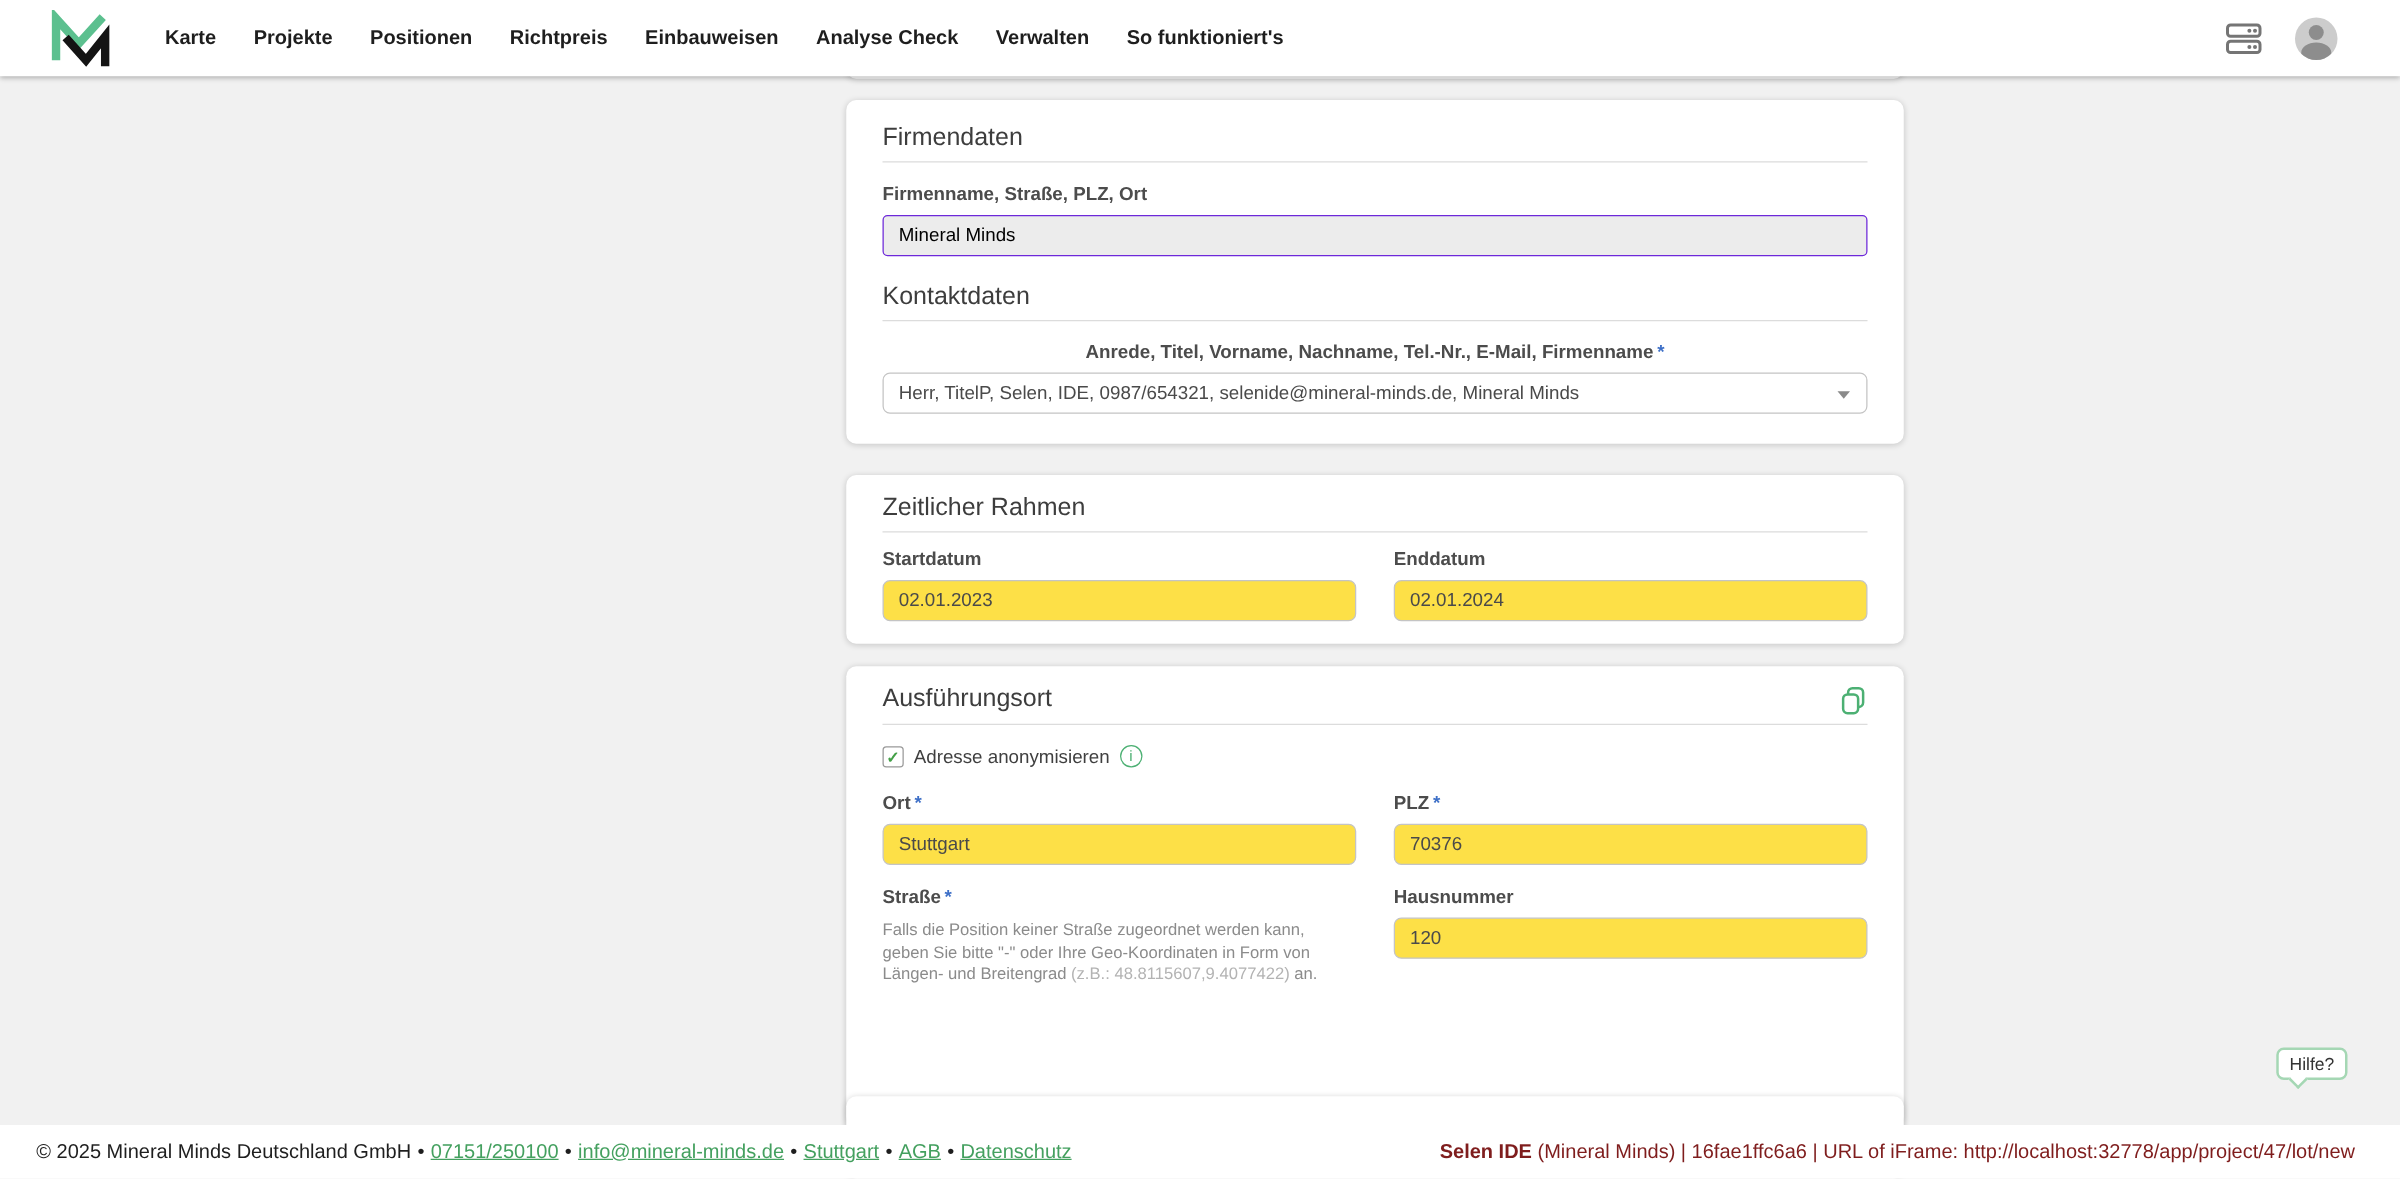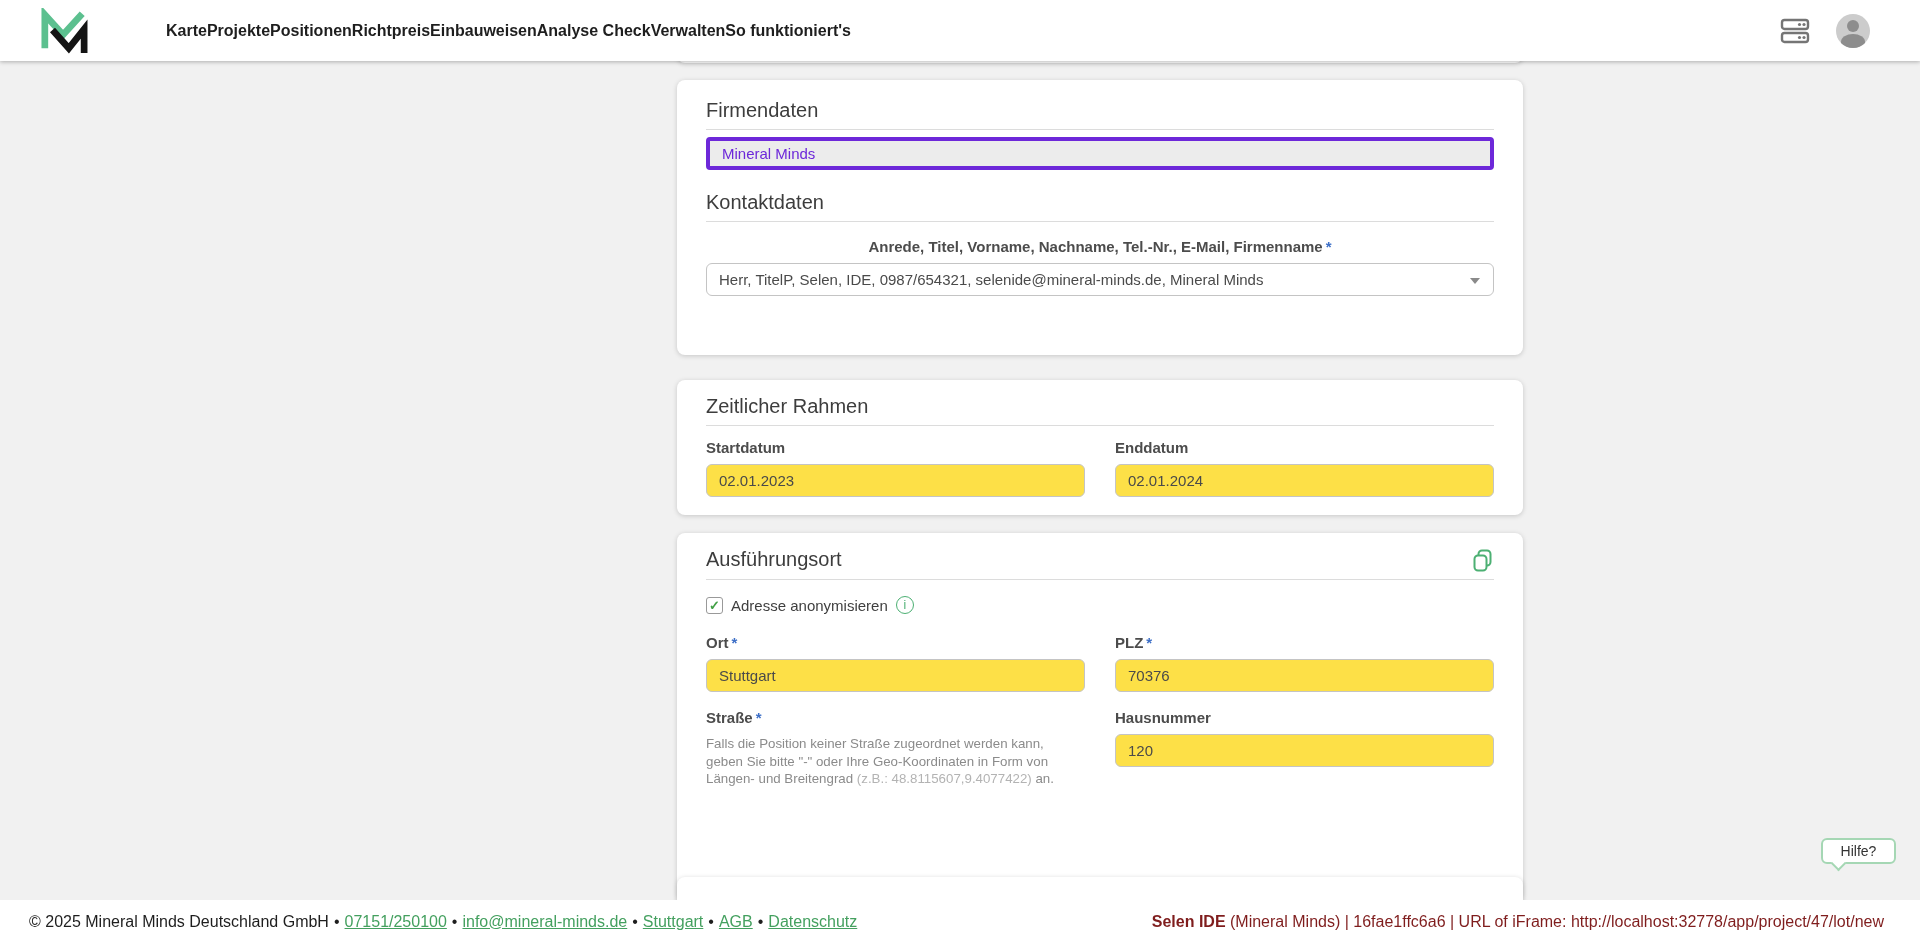--- a/index.html
+++ b/index.html
@@ -13,21 +13,21 @@
   }
 
   
   .header {
     position: absolute; top: 0; left: 0; width: 1920px; height: 61px;
     background: #fff; z-index: 30;
     box-shadow: 0 1px 4px rgba(0,0,0,.28);
     display: flex; align-items: center;
   }
   .logo { margin-left: 40px; width: 48px; height: 46px; flex: 0 0 auto; cursor: pointer; }
-  .nav { display: flex; margin-left: 78px; }
+  .nav { display: flex; gap: 30px; margin-left: 44px; }
   .nav-item {
     font-size: 16px; font-weight: bold; color: #1e1e1e;
     cursor: pointer; white-space: nowrap; line-height: 61px;
   }
   .header-right { margin-left: auto; margin-right: 50px; display: flex; align-items: center; gap: 26px; }
   .hw-icon { width: 30px; height: 28px; cursor: pointer; }
   .avatar {
     width: 34px; height: 34px; border-radius: 50%; background: #cccccc;
     overflow: hidden; position: relative; cursor: pointer;
   }
@@ -52,21 +52,21 @@
   .field-label { font-size: 15px; font-weight: bold; color: #4c4c4c; line-height: 18px; }
   .asterisk { color: #3d6fc7; font-weight: bold; margin-left: 3px; font-size: 15px; }
 
   .text-input {
     display: block; width: 100%; height: 33px; margin-top: 7px;
     border: 1px solid #c4c4c4; border-radius: 6px; background: #fde047;
     font-family: "Liberation Sans", sans-serif;
     font-size: 15px; color: #4a4a4a; padding: 0 12px; outline: none;
   }
   .text-input:disabled, .text-input.disabled {
-    background: #ececec; border: 4px solid #6d28d9; border-radius: 4px; color: #6d28d9;
+    background: #ececec; border: 1px solid #6d28d9; border-radius: 4px; color: #000000;
   }
   .text-input.focused { border: 2px solid #4f9bd8; padding: 0 11px; }
 
   .select-box {
     position: relative; display: flex; align-items: center;
     width: 100%; height: 33px; margin-top: 7px;
     border: 1px solid #c4c4c4; border-radius: 6px; background: #fff;
     font-size: 15px; color: #4a4a4a; padding: 0 14px 0 12px;
     cursor: pointer; white-space: nowrap; overflow: hidden;
   }
@@ -107,21 +107,21 @@
   }
 
   .helper {
     margin-top: 8px; width: 376px;
     font-size: 13.3px; line-height: 17.5px; color: #8b8b8b;
   }
   .helper .example { color: #b3b3b3; }
 
   
   .help-btn {
-    position: absolute; left: 1821px; top: 838px; width: 75px; height: 26px;
+    position: absolute; left: 1821px; top: 838px; width: 57px; height: 26px;
     background: #fff; border: 2px solid #a5d7b4; border-radius: 6px;
     display: flex; align-items: center; justify-content: center;
     font-size: 14px; color: #333; cursor: pointer; z-index: 6;
   }
   .help-btn::after {
     content: ""; position: absolute; left: 10px; bottom: -7px;
     width: 9px; height: 9px; background: #fff;
     border-left: 2px solid #a5d7b4; border-bottom: 2px solid #a5d7b4;
     transform: rotate(-45deg);
   }
@@ -172,20 +172,21 @@
     </div>
   </div>
 </div>
 
 <div class="card card-partial-top"></div>
 
 <div class="card card-firmendaten">
   <h2>Firmendaten</h2>
   <div class="divider"></div>
 
+  <div class="field-label mt-label1">Firmenname, Straße, PLZ, Ort</div>
   <input class="text-input disabled" disabled="" value="Mineral Minds" style="">
 
   <h2 class="mt-section">Kontaktdaten</h2>
   <div class="divider"></div>
 
   <div class="field-label" style="margin-top:16px;text-align:center;">
     <span>Anrede, Titel, Vorname, Nachname, Tel.-Nr., E-Mail, Firmenname</span><span class="asterisk">*</span>
   </div>
   <div class="select-box">
     <span>Herr, TitelP, Selen, IDE, 0987/654321, selenide@mineral-minds.de, Mineral Minds</span>

